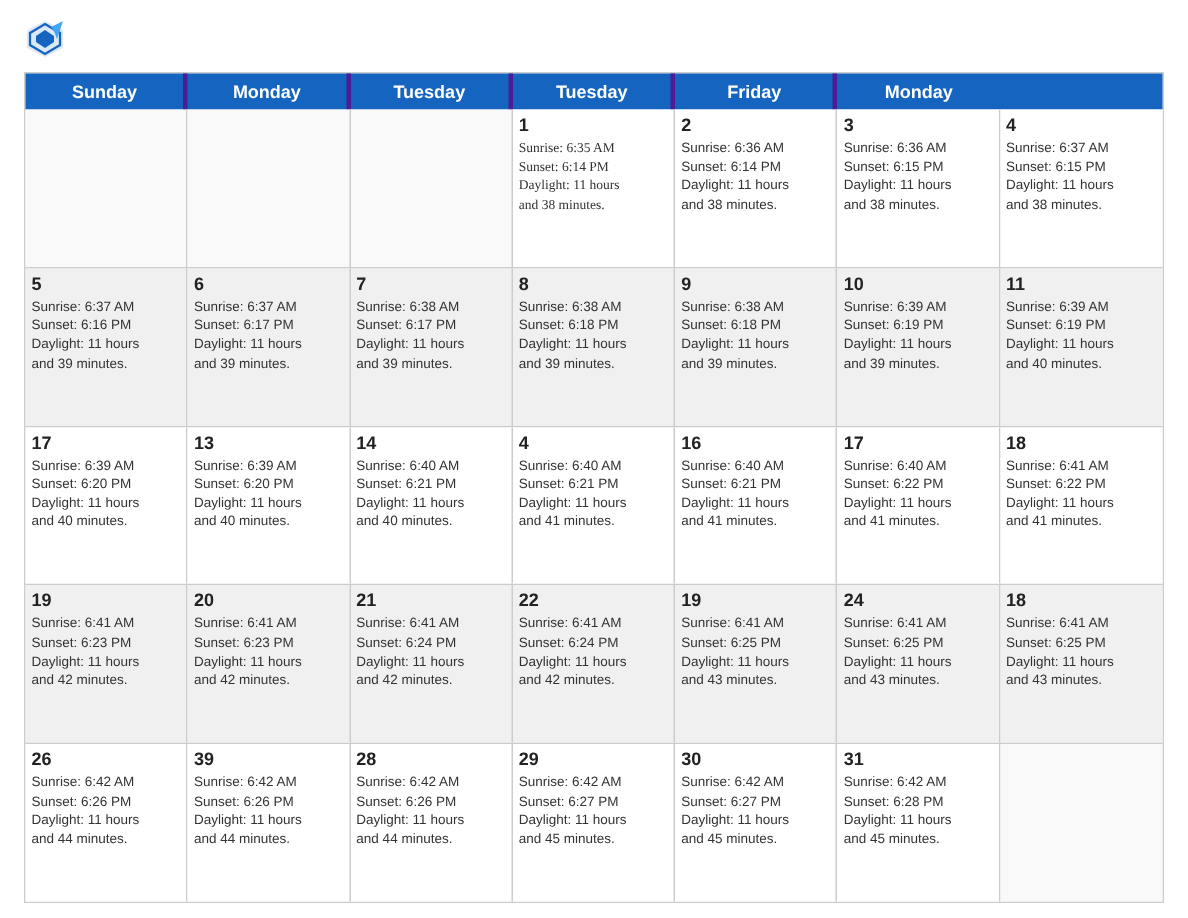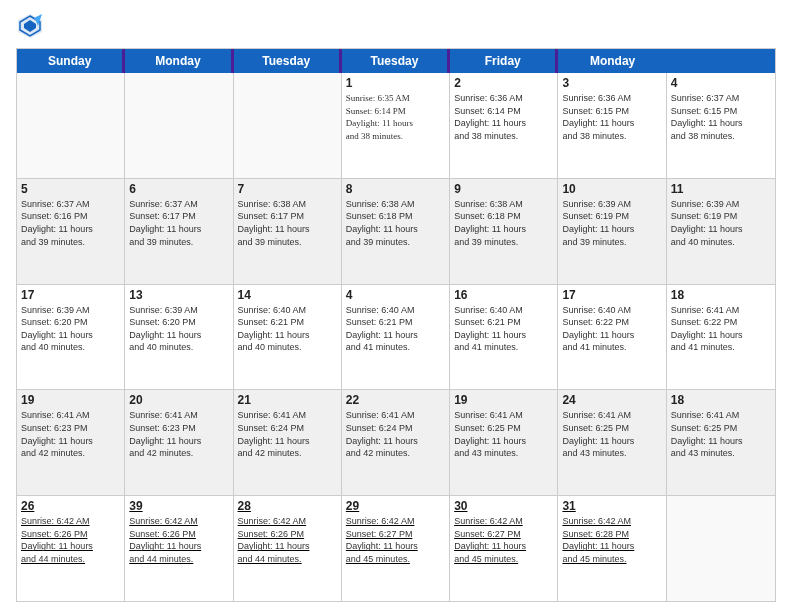--- a/index.html
+++ b/index.html
@@ -76,21 +76,21 @@
       flex: 1;
       display: flex;
       flex-direction: column;
     }
     .cal-row {
       display: grid;
       grid-template-columns: repeat(7, 1fr);
       flex: 1;
       border-bottom: 1px solid #ccc;
     }
-    .cal-row:last-child { border-bottom: none; text-decoration: underline; }
+    .cal-row:last-child { border-bottom: none; }
     .cal-cell {
       border-right: 1px solid #ccc;
       padding: 3px 4px;
       font-size: 9.5px;
       color: #333;
       vertical-align: top;
       background: #fff;
     }
     .cal-cell:last-child { border-right: none; }
     .cal-cell.empty { background: #f9f9f9; }

